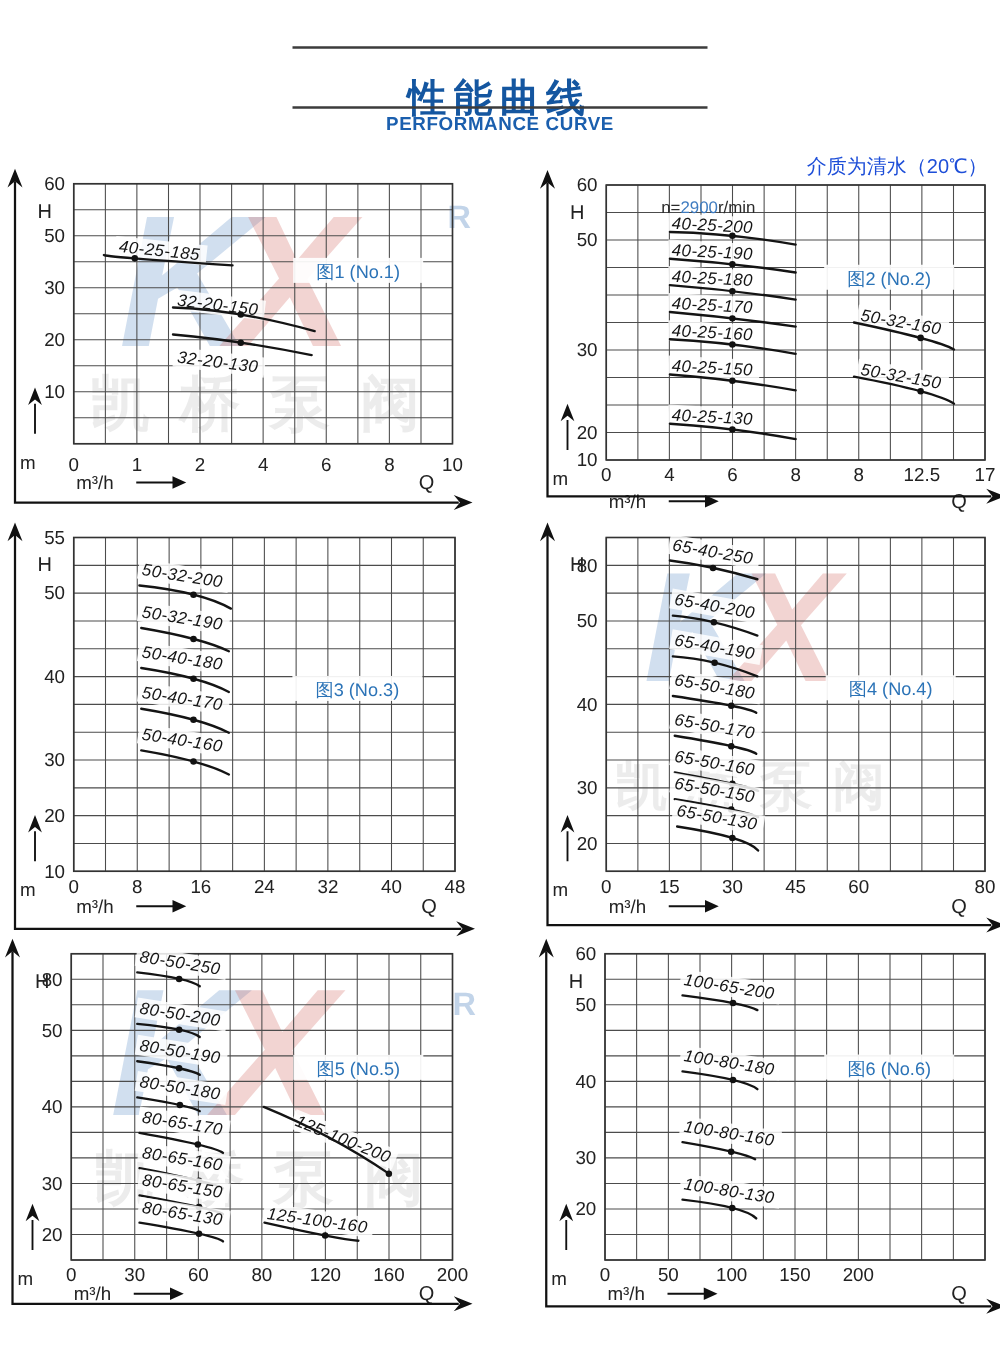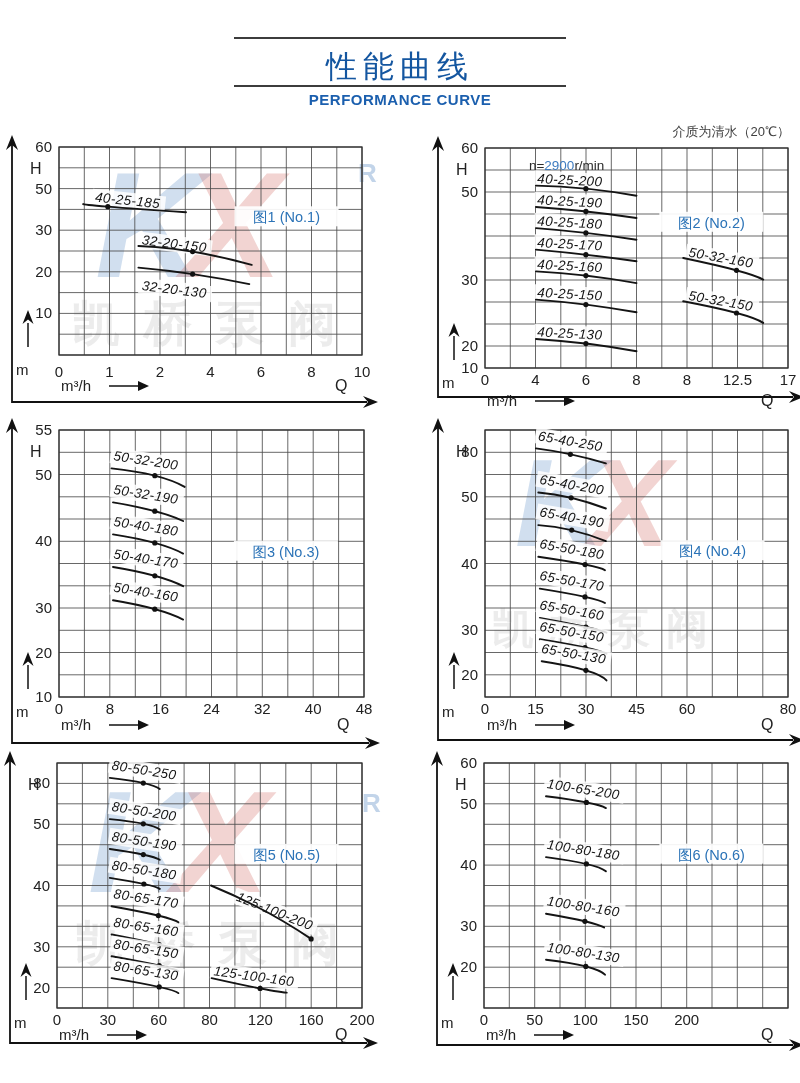--- a/index.html
+++ b/index.html
@@ -10,25 +10,25 @@
   .wm-kx{font-style:italic;font-weight:700;}
   .wm-kx .wm-l0{color:rgba(115,158,206,0.33);}
   .wm-kx .wm-l1{color:rgba(208,100,95,0.28);margin-left:-0.14em;display:inline-block;}
   .wm-chars{color:rgba(125,125,125,0.15);font-weight:bold;}
   .wm-r{color:rgba(110,152,202,0.42);font-weight:bold;}
   #charts{position:absolute;left:0;top:0;z-index:2;}
   .title-block{position:absolute;left:0;top:0;width:800px;z-index:3;}
   .rule{position:absolute;left:234px;width:332px;height:2px;background:#3c3c3c;}
   .rule-top{top:37px;}
   .rule-bottom{top:85px;}
-  .title-cn{position:absolute;top:42px;left:0;right:0;margin:4px;text-align:center;
-            font-size:31px;font-weight:normal;color:#1456a0;letter-spacing:6px;}
+  .title-cn{position:absolute;top:42px;left:0;right:0;margin:16px;text-align:center;
+            font-size:31px;font-weight:bold;color:#1456a0;letter-spacing:6px;}
   .title-en{position:absolute;top:91px;left:0;right:0;text-align:center;
             font-size:15px;font-weight:bold;color:#1b5fae;letter-spacing:0.5px;}
-  .note-tr{position:absolute;top:123px;right:10px;z-index:3;font-size:13px;color:#404040;}
+  .note-tr{position:absolute;top:123px;right:10px;z-index:3;font-size:16px;color:#1d4ed8;}
 </style>
 </head>
 <body>
 
 <div class="page">
   <div class="wm-layer">
       <div class="wm wm-kx" style="left: 95px; top: 150px; font-size: 150px;"><span class="wm-l0">K</span><span class="wm-l1">X</span></div>
       <div class="wm wm-r" style="left: 358px; top: 160px; font-size: 26px;">R</div>
       <div class="wm wm-chars" style="left: 72px; top: 300px; font-size: 48px; letter-spacing: 24px;">凯桥泵阀</div>
       <div class="wm wm-kx" style="left: 515px; top: 440px; font-size: 125px;"><span class="wm-l0">K</span><span class="wm-l1">X</span></div>

